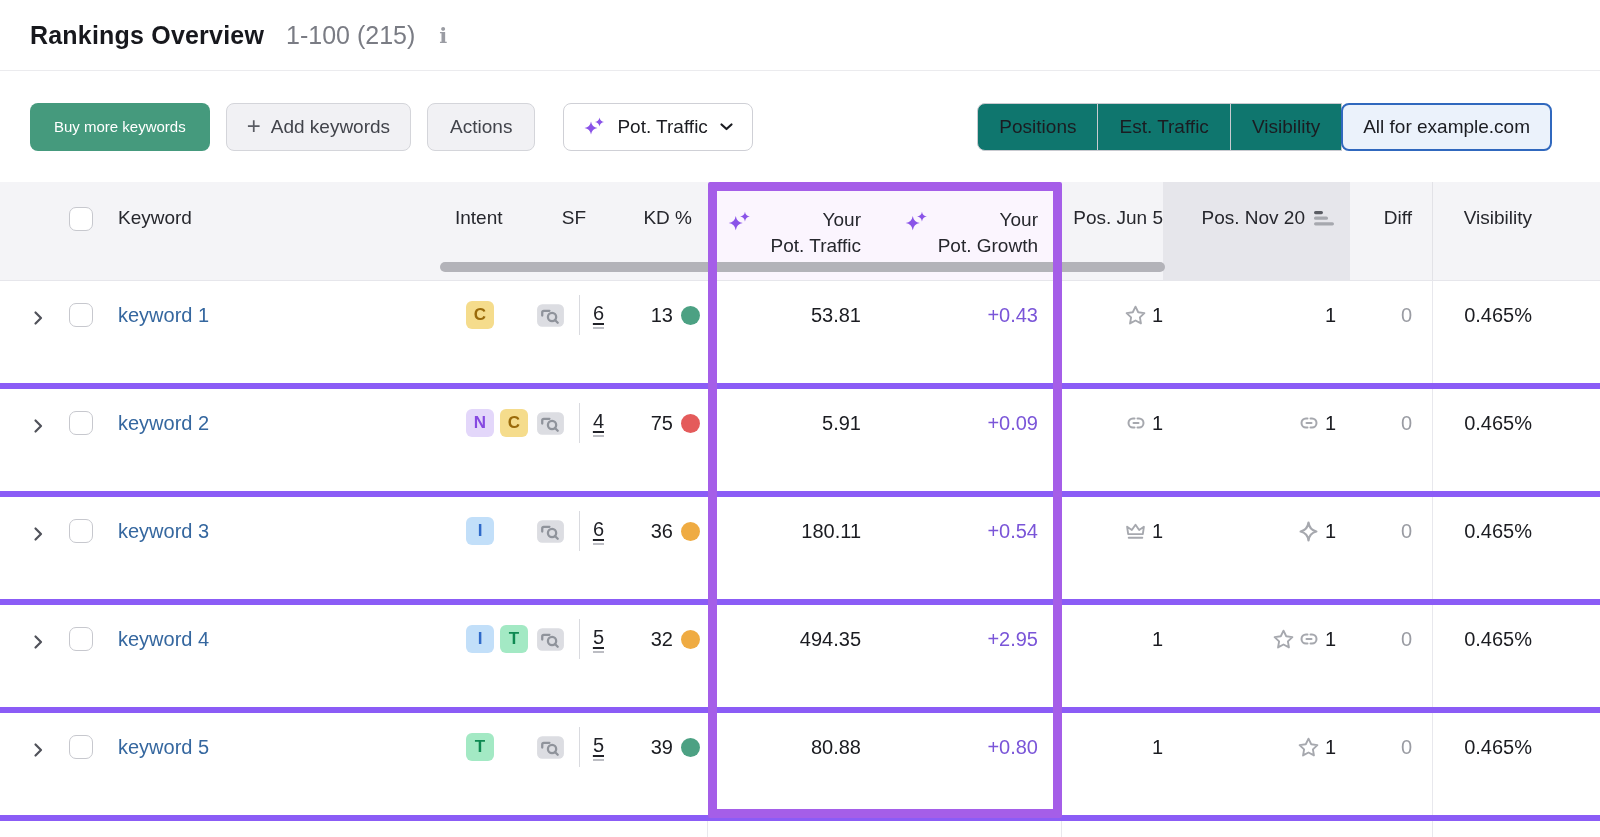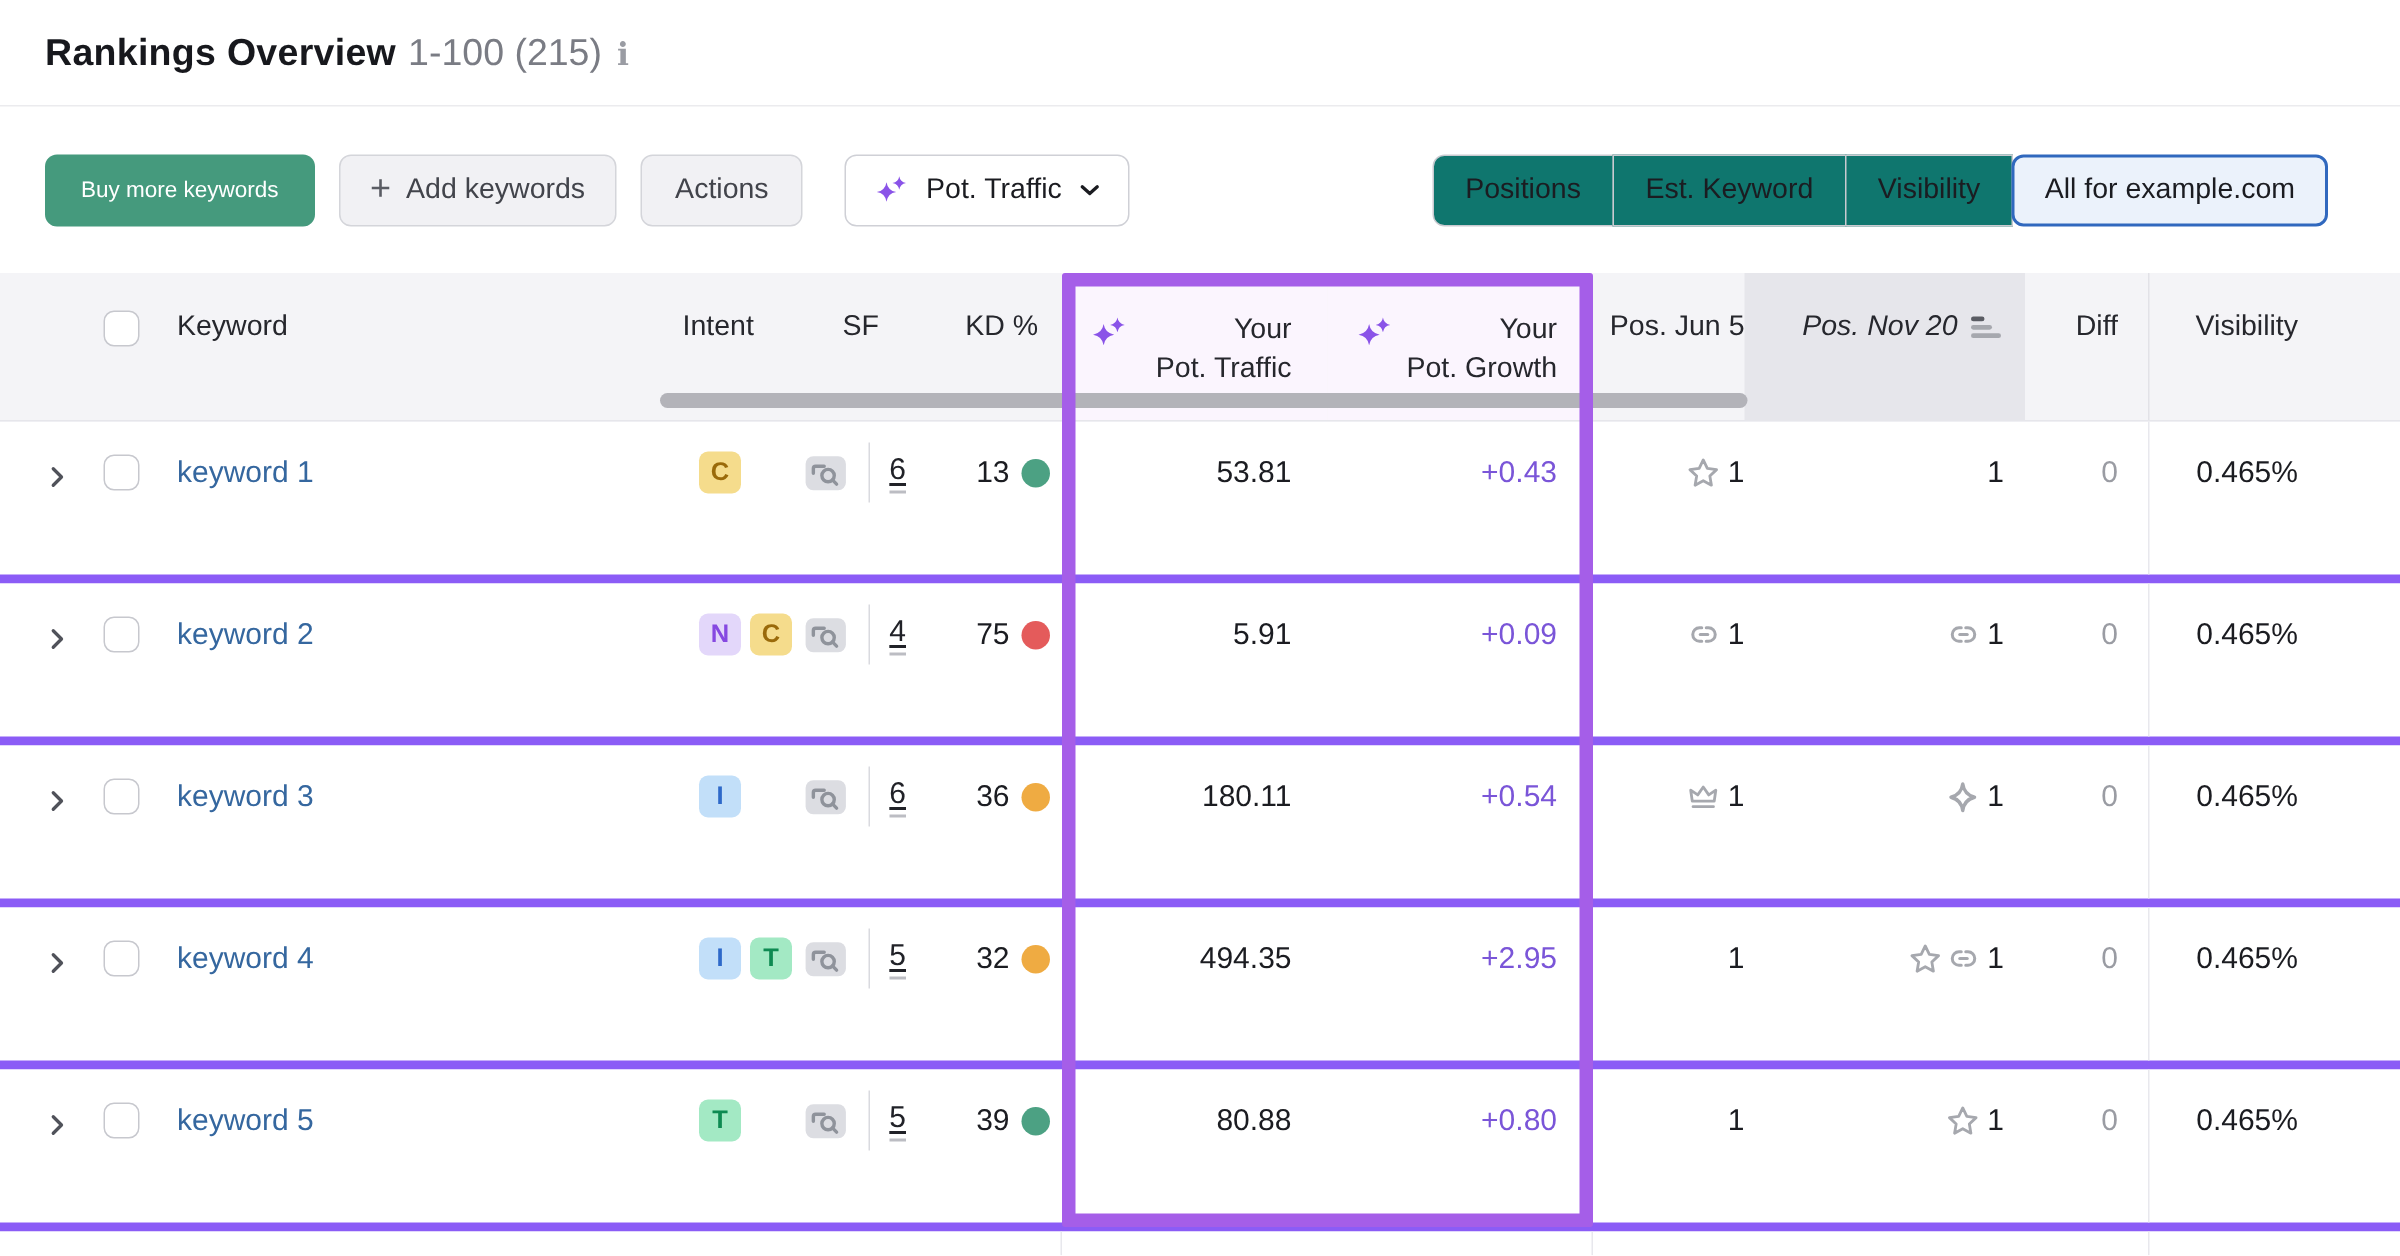--- a/index.html
+++ b/index.html
@@ -1,21 +1,21 @@
 <!DOCTYPE html>
 <html><head>
 <meta charset="utf-8">
 <style>
   * { margin:0; padding:0; box-sizing:border-box; }
   html,body { background:#fff; }
   body { font-family:"Liberation Sans","DejaVu Sans",sans-serif; color:#1b1c21; }
   .app { position:relative; width:1600px; height:837px; background:#fff; overflow:hidden; }
 
   
-  .title-bar { height:71px; display:flex; align-items:center; gap:8px; padding:0 30px;
+  .title-bar { height:71px; display:flex; align-items:center; gap:22px; padding:0 30px;
                border-bottom:1px solid #ebebee; }
   .title-bar h1 { font-size:25px; font-weight:700; letter-spacing:.2px; color:#17181d; }
   .range { font-size:25px; color:#7a7c84; }
   .info-i { font-family:"DejaVu Serif",serif; font-size:21px; color:#9a9ca3; font-weight:700; padding-left:2px; }
 
   
   .toolbar { height:111px; display:flex; align-items:center; padding:0 48px 0 30px; }
   .btn { height:48px; border-radius:8px; font-size:19px; display:flex; align-items:center;
          cursor:pointer; border:1px solid transparent; background:#fff; font-family:inherit; }
   .btn-green { background:#459a7d; color:#fff; padding:0 24px; border:none; font-size:15px; }
@@ -35,21 +35,21 @@
 
   .thead { height:99px; background:#f4f4f7; border-bottom:1px solid #e6e6eb; position:relative; }
   .thead .cell { padding-top:25px; font-size:19px; color:#26272d; }
   .th-check { padding-left:7px; }
   .th-intent { padding-left:37px; }
   .th-sf { justify-content:flex-end; padding-right:20px; }
   .th-kd { justify-content:flex-end; padding-right:16px; }
   .th-ai { background:#fbf5fe; justify-content:space-between; padding-left:18px; padding-right:24px; }
   .th-ai .hdr-2line { text-align:right; line-height:26px; font-size:19px; }
   .th-posjun { justify-content:flex-end; }
-  .th-posnov { background:#e6e6eb; justify-content:flex-end; padding-right:14px; gap:9px; cursor:pointer;font-style:italic; }
+  .th-posnov { background:#e6e6eb; justify-content:flex-end; padding-right:14px; gap:9px; cursor:pointer; }
   .th-diff { justify-content:flex-end; padding-right:20px; }
   .th-vis { justify-content:flex-end; padding-right:68px; border-left:1px solid #e2e2e7; }
 
   .checkbox { width:24px; height:24px; border:1.5px solid #c7c8ce; border-radius:7px; background:#fff; display:inline-block; cursor:pointer; }
 
   
   .hscroll { position:absolute; left:440px; top:262px; width:725px; height:10px; border-radius:6px;
              background:#b3b3b9; z-index:6; }
 
   
@@ -118,21 +118,21 @@
       </span>
       <span>Pot. Traffic</span>
       <span>
         <svg width="15" height="10" viewBox="0 0 15 10">
             <path d="M2.5 2.5l5 4.5 5-4.5" stroke="#1b1c21" stroke-width="2.2" fill="none" stroke-linecap="round" stroke-linejoin="round"></path>
           </svg>
       </span>
     </button>
     <div class="seg-group" id="seg-group">
         <button class="seg">Positions</button>
-        <button class="seg">Est. Keyword</button>
+        <button class="seg">Est. Traffic</button>
         <button class="seg">Visibility</button>
         <button class="seg selected">All for example.com</button>
       </div>
   </div>
 
   <div class="thead row-grid">
     <div class="cell"></div>
     <div class="cell th-check">
       <span class="checkbox"></span>
     </div>

